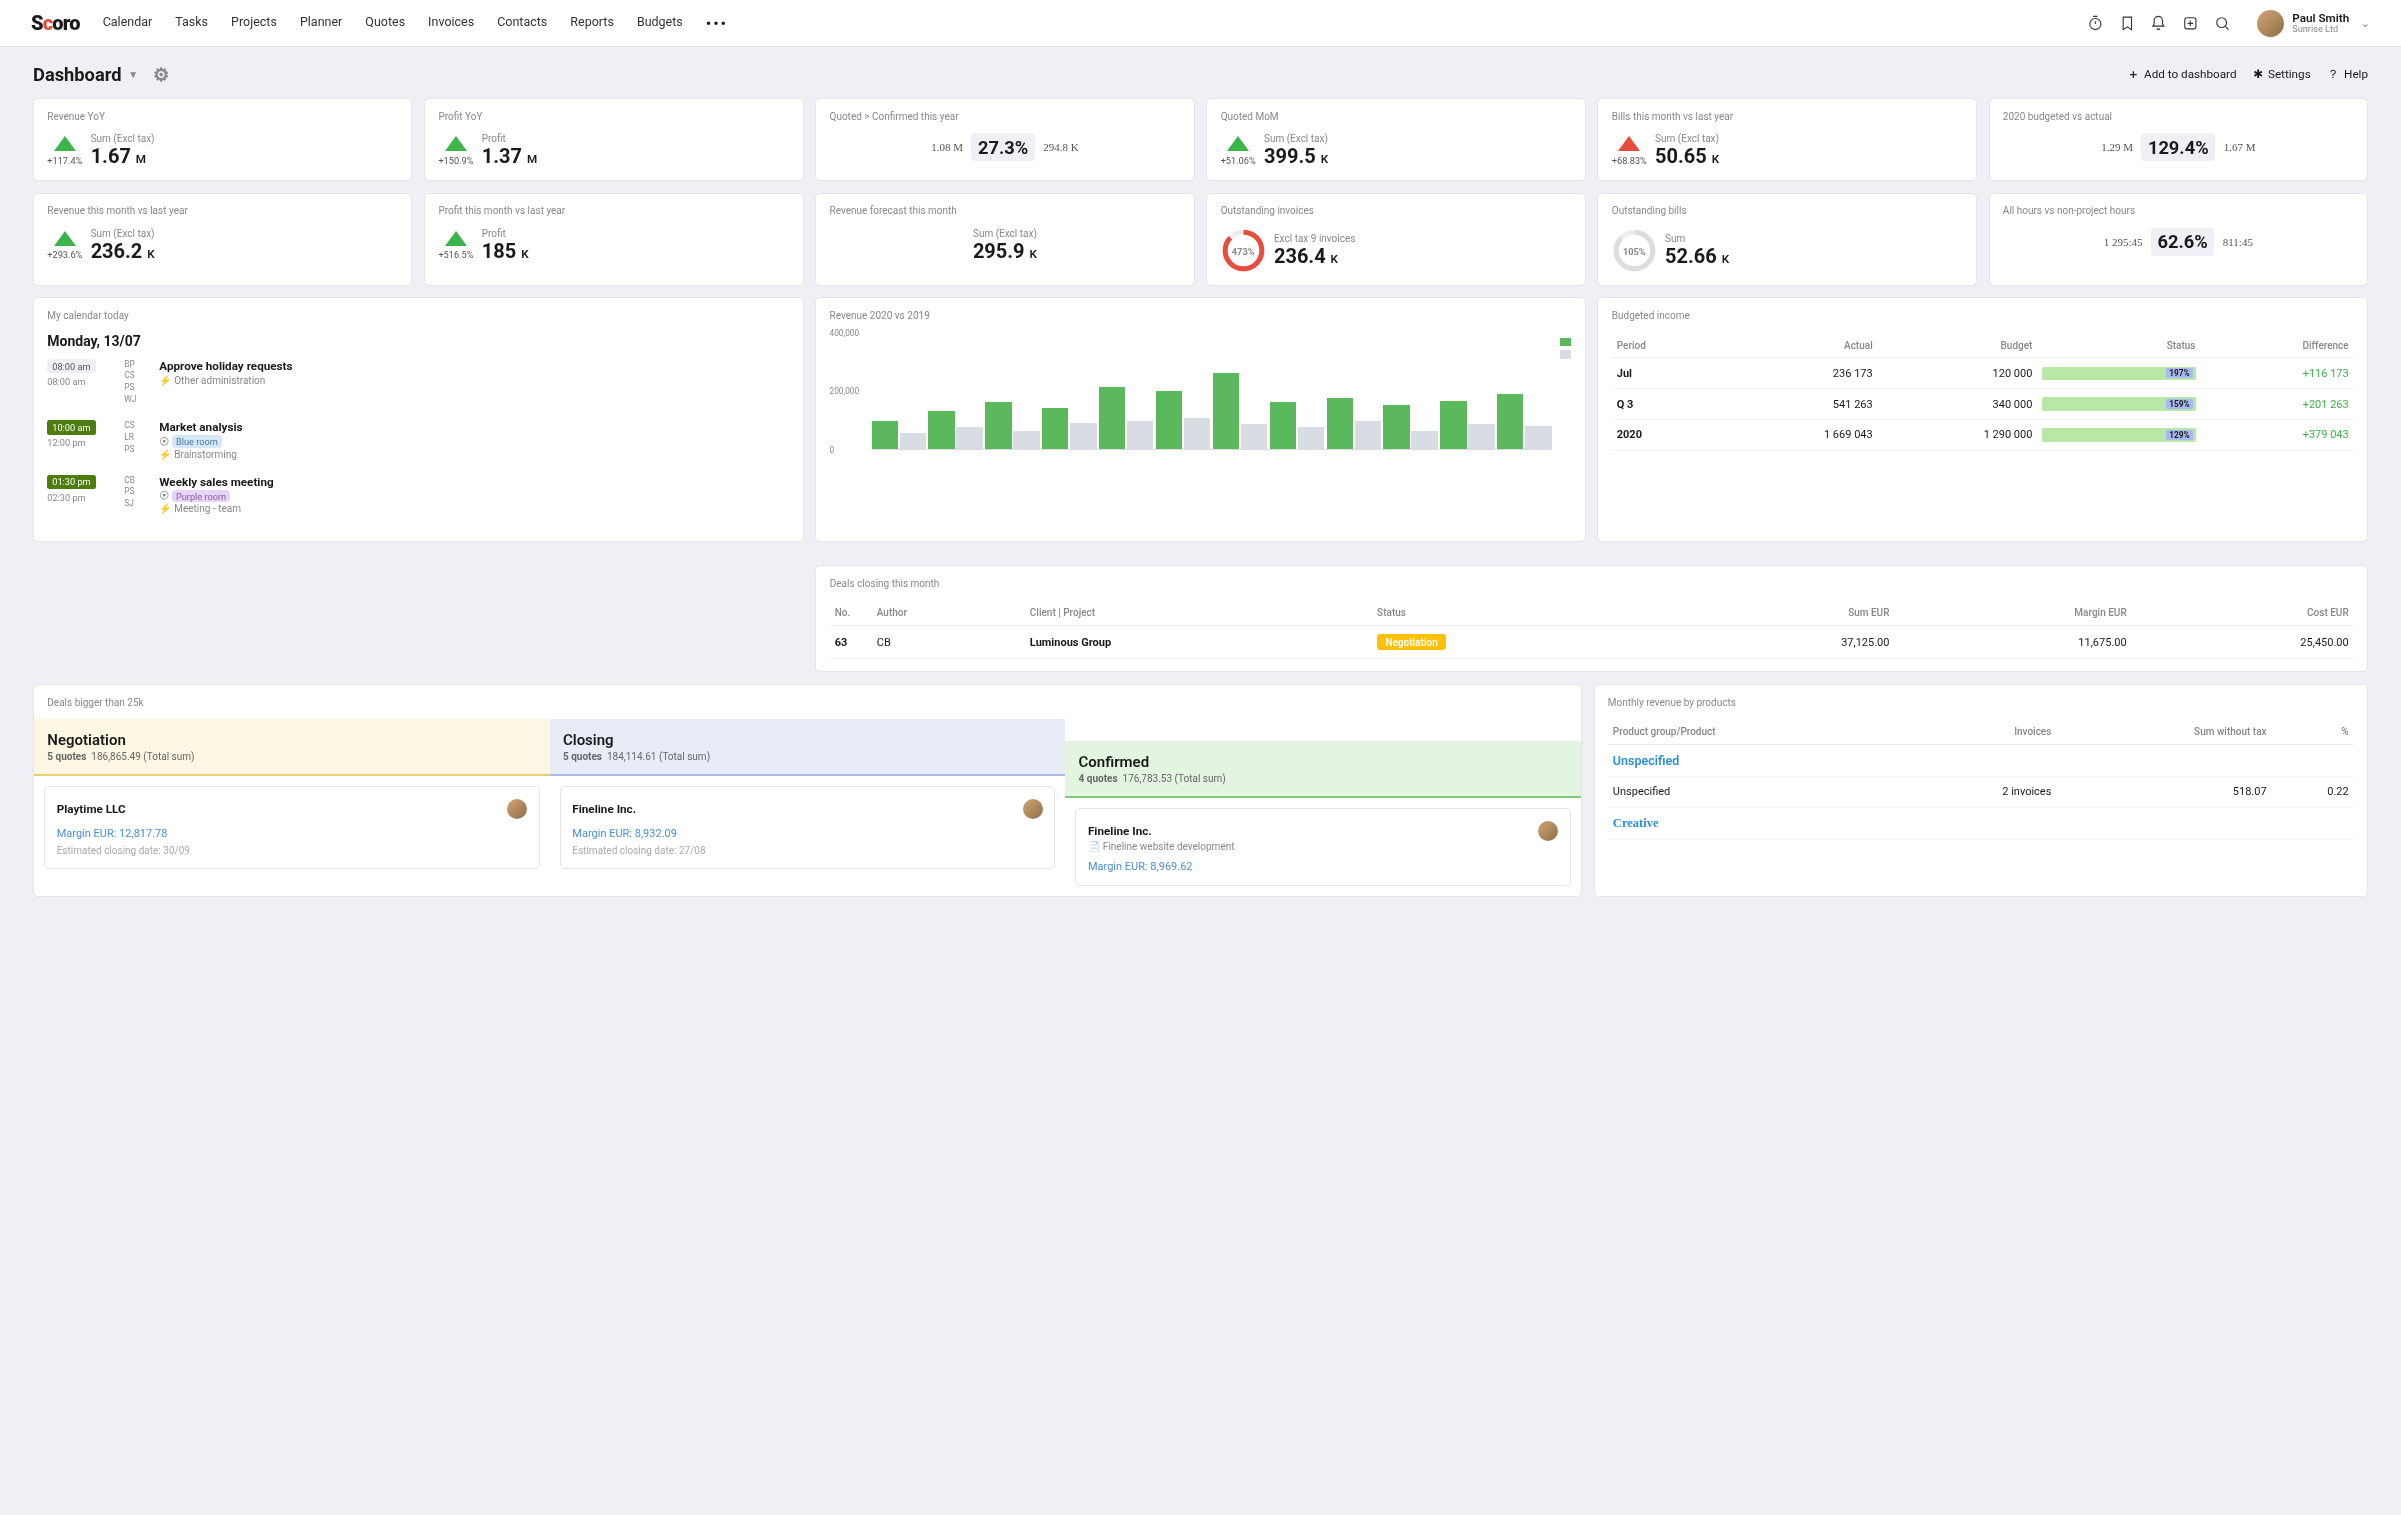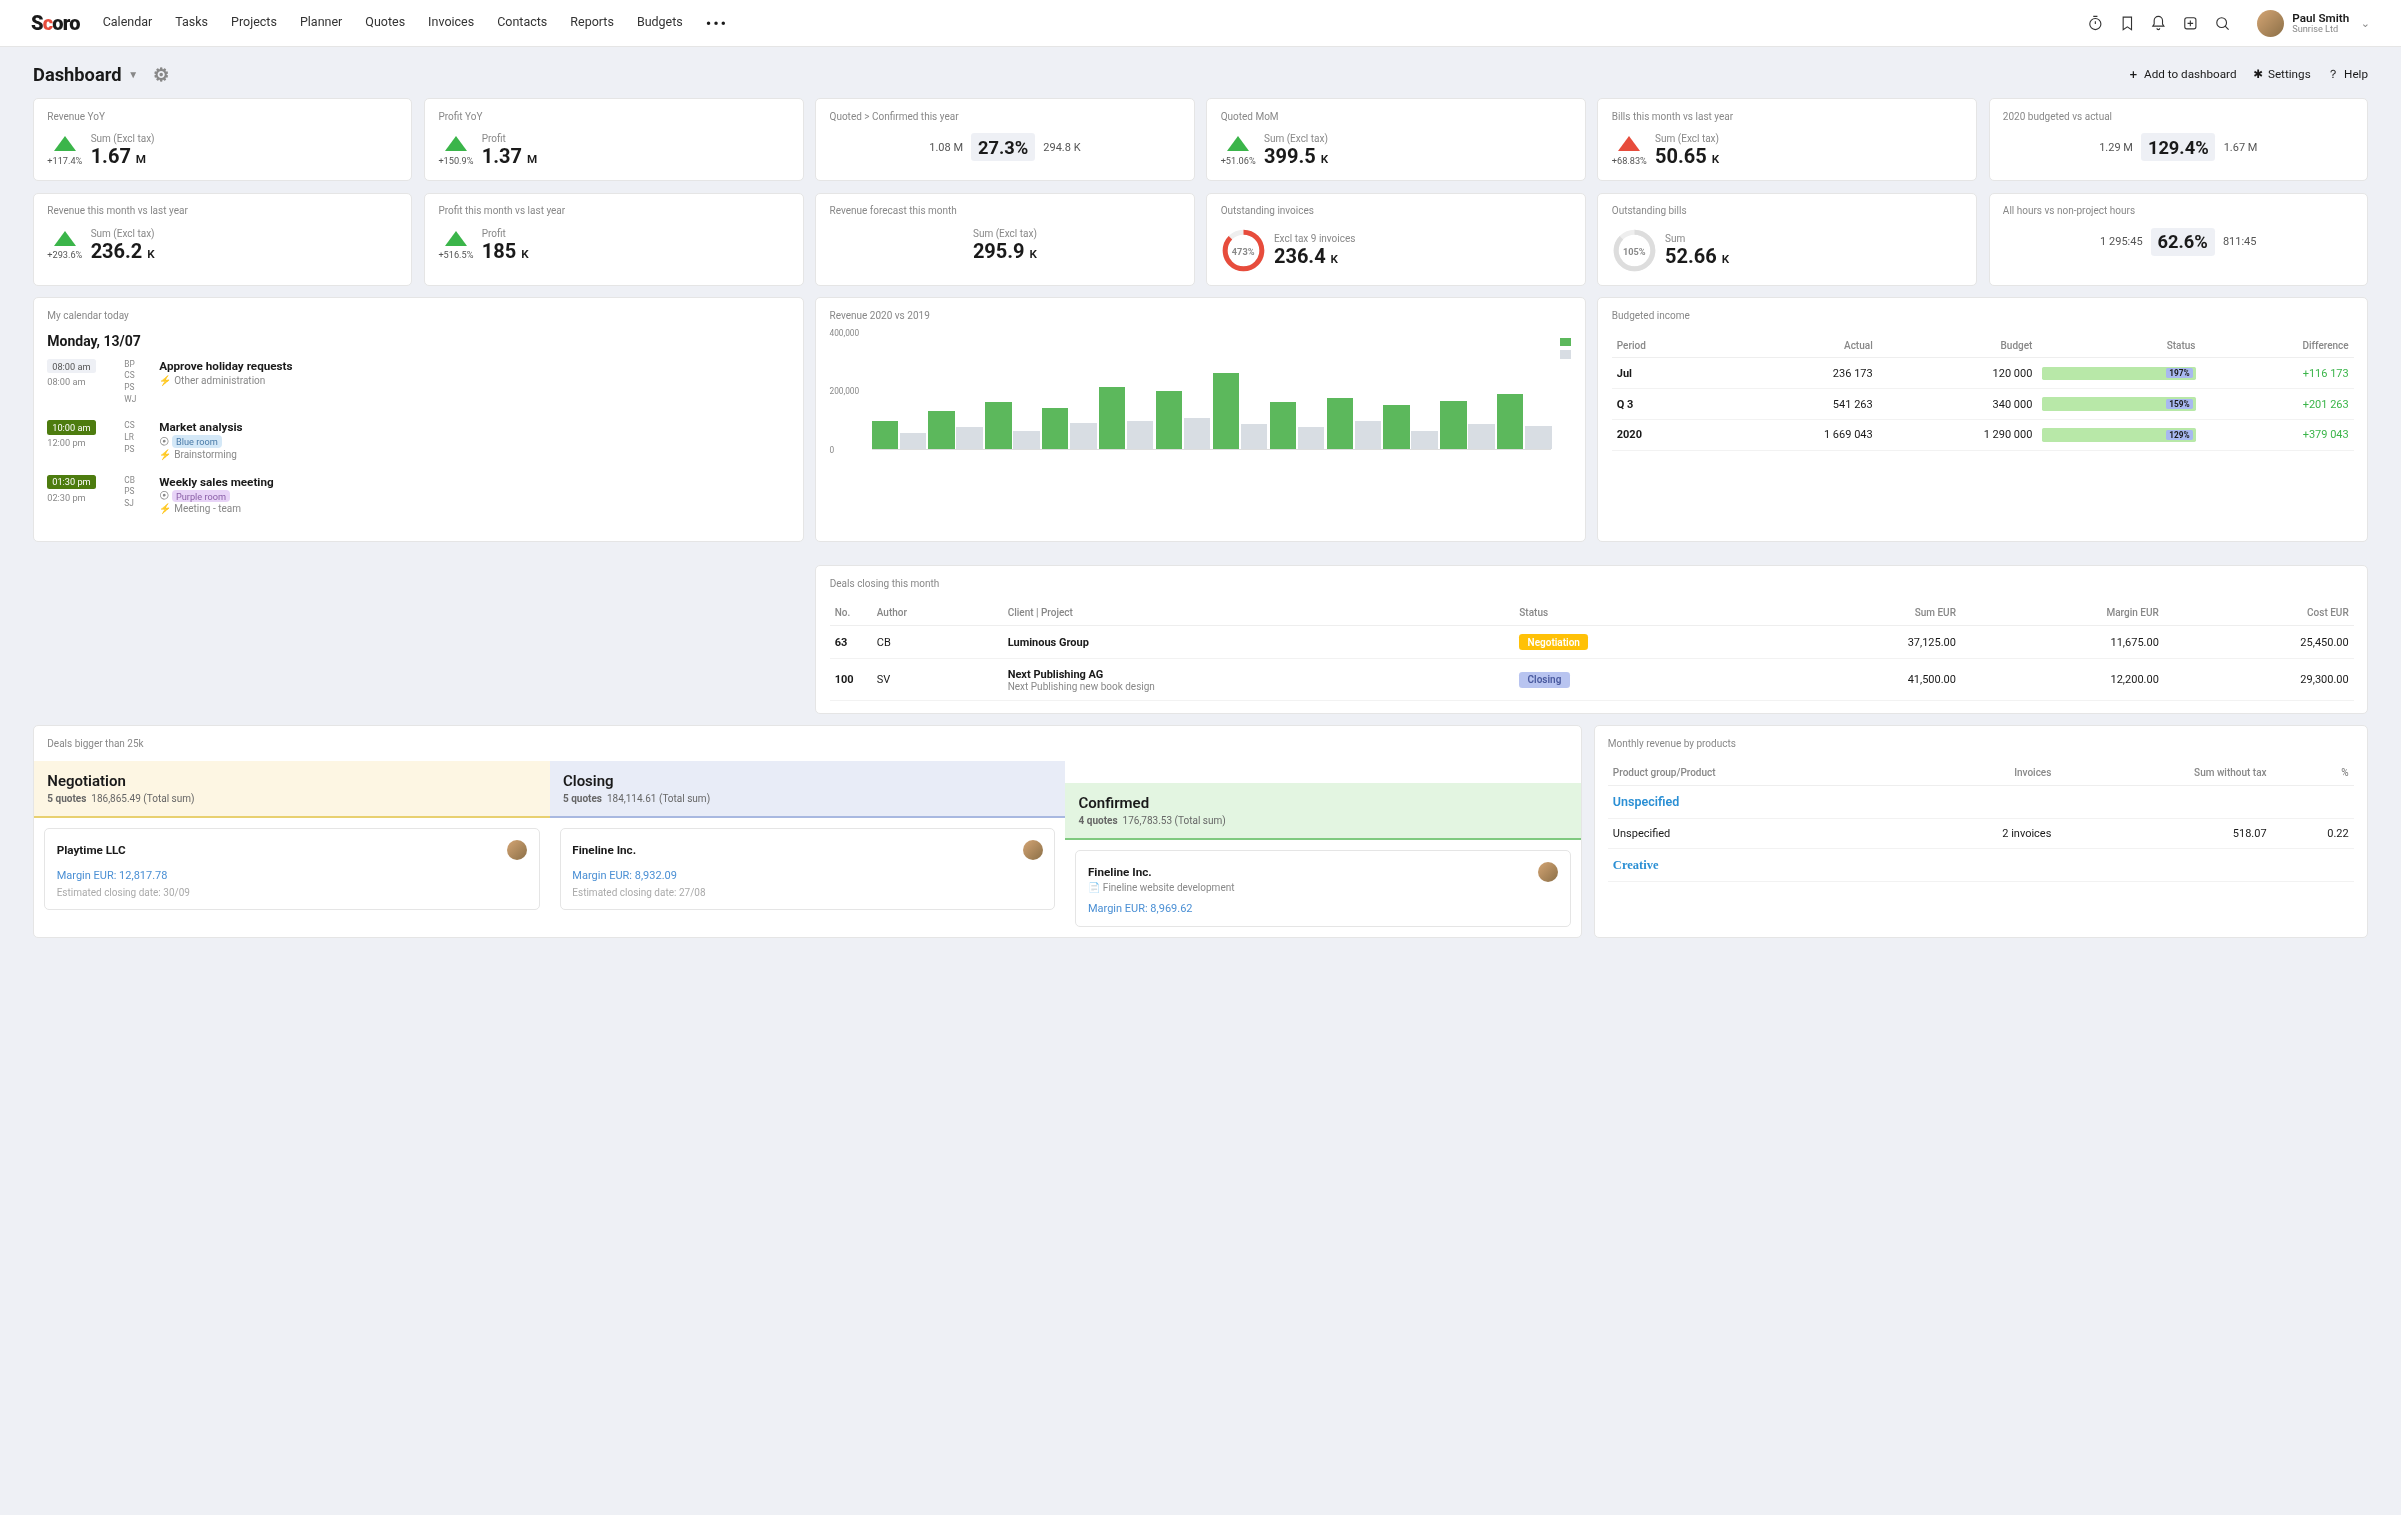--- a/index.html
+++ b/index.html
@@ -34,21 +34,21 @@
 .kpi-body { display:flex; align-items:center; gap:8.3px; }
 .tri { display:flex; flex-direction:column; align-items:center; }
 .tri-up { width:0; height:0; border-left:11px solid transparent; border-right:11px solid transparent; border-bottom:15px solid #3bb54a; margin-bottom:3.3px;}
 .tri-up.red{border-bottom-color:#e74c3c;}
 .delta { font-size:9.2px; color:#555;}
 .kpi-label { font-size:10px; color:#888; }
 .kpi-value { font-size:20px; font-weight:700; }
 .kpi-value .unit { font-size:11.7px; font-weight:600;}
 .kpi-flex{display:flex;align-items:center;gap:8.3px;justify-content:center;}
 .pct-box{background:#eef0f5;padding:3.3px 6.7px;border-radius:3.3px;font-size:18.3px;font-weight:700;}
-.side-val{font-size:11px;color:#555;}
+.side-val{font-size:11px;color:#555;font-family:Liberation Serif, serif;}
 .donut { position:relative; width:45px; height:45px;}
 .donut svg{transform:rotate(-90deg);}
 .donut-text{position:absolute;top:50%;left:50%;transform:translate(-50%,-50%);font-size:9.2px;font-weight:700;color:#888;}
 
 .content-grid{display:grid;grid-template-columns:3fr 3fr 3fr;gap:11.7px;margin-bottom:11.7px;}
 .date-header{font-size:14px;font-weight:700;margin-bottom:10px;}
 .cal-event{display:flex;gap:10px;margin-bottom:15px;}
 .time-col{width:67px;}
 .time-badge{display:inline-block;font-size:9.2px;padding:1.7px 5px;border-radius:2.5px;margin-bottom:2.5px;}
 .time-badge.grey{background:#eef0f5;color:#555;}
@@ -488,32 +488,20 @@
               <td class="bold">63</td>
               <td>CB</td>
               <td>
                 <div class="bold">Luminous Group</div>
               </td>
               <td><span class="status-pill neg">Negotiation</span></td>
               <td class="r">37,125.00</td>
               <td class="r">11,675.00</td>
               <td class="r">25,450.00</td>
             </tr>
-            <tr>
-              <td class="bold">100</td>
-              <td>SV</td>
-              <td>
-                <div class="bold">Next Publishing AG</div>
-                <div style="color:#888;font-size:10px;">Next Publishing new book design</div>
-              </td>
-              <td><span class="status-pill closing">Closing</span></td>
-              <td class="r">41,500.00</td>
-              <td class="r">12,200.00</td>
-              <td class="r">29,300.00</td>
-            </tr>
           </tbody>
       </table>
     </div>
   </div>
 
   <div class="deals-row">
     <div class="card" style="padding:0;">
       <div class="card-title" style="padding:11.7px 13.3px 0;">Deals bigger than 25k</div>
       <div class="pipeline" id="pipeline">
           <div class="pipe-col">

